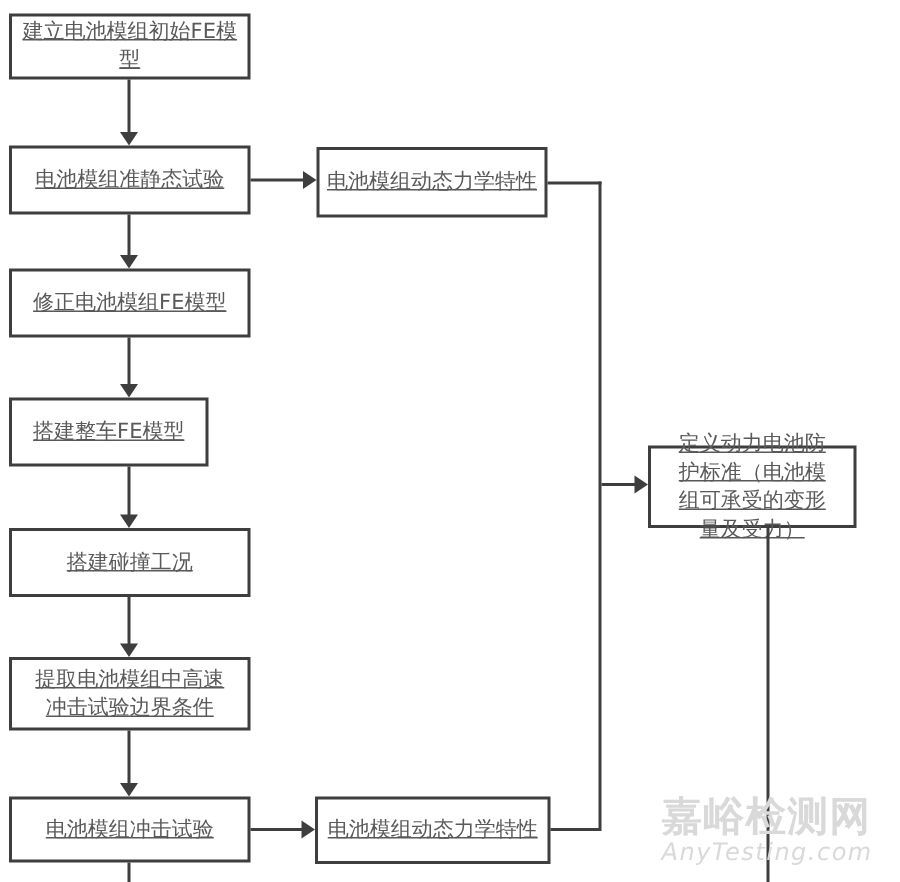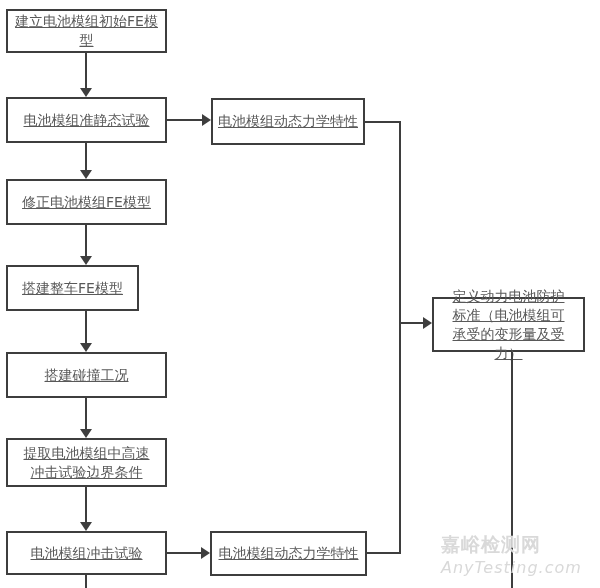--- a/index.html
+++ b/index.html
@@ -63,21 +63,21 @@
   .wm{
     position:absolute;
     left:441px;
     top:530px;
     width:155px;
     text-align:left;
     pointer-events:none;
   }
   .wm-cn{
     color:var(--watermark);
-    font-size:19px;
+    font-size:27px;
     font-weight:bold;
     letter-spacing:1px;
     line-height:29px;
     white-space:nowrap;
   }
   .wm-en{
     color:var(--watermark);
     font-size:16px;
     font-style:italic;
     letter-spacing:1px;
@@ -119,21 +119,21 @@
   </div>
 
   <div class="node" style="left:211px;top:98px;width:154px;height:47px;padding:0 4px;">
     <span>电池模组动态力学特性</span>
   </div>
 
   <div class="node" style="left:210px;top:531px;width:157px;height:45px;padding:0 4px;">
     <span>电池模组动态力学特性</span>
   </div>
 
-  <div class="node" style="left:432px;top:297px;width:153px;height:55px;padding:0 14px;">
+  <div class="node" style="left:432px;top:297px;width:139px;height:55px;padding:0 14px;">
     <span>定义动力电池防护标准（电池模组可承受的变形量及受力）</span>
   </div>
 
   <div class="vline" style="left:85px;top:53px;height:36px;"></div>
   <div class="ah-down" style="left:80px;top:88px;"></div>
 
   <div class="vline" style="left:85px;top:143px;height:28px;"></div>
   <div class="ah-down" style="left:80px;top:170px;"></div>
 
   <div class="vline" style="left:85px;top:225px;height:32px;"></div>

